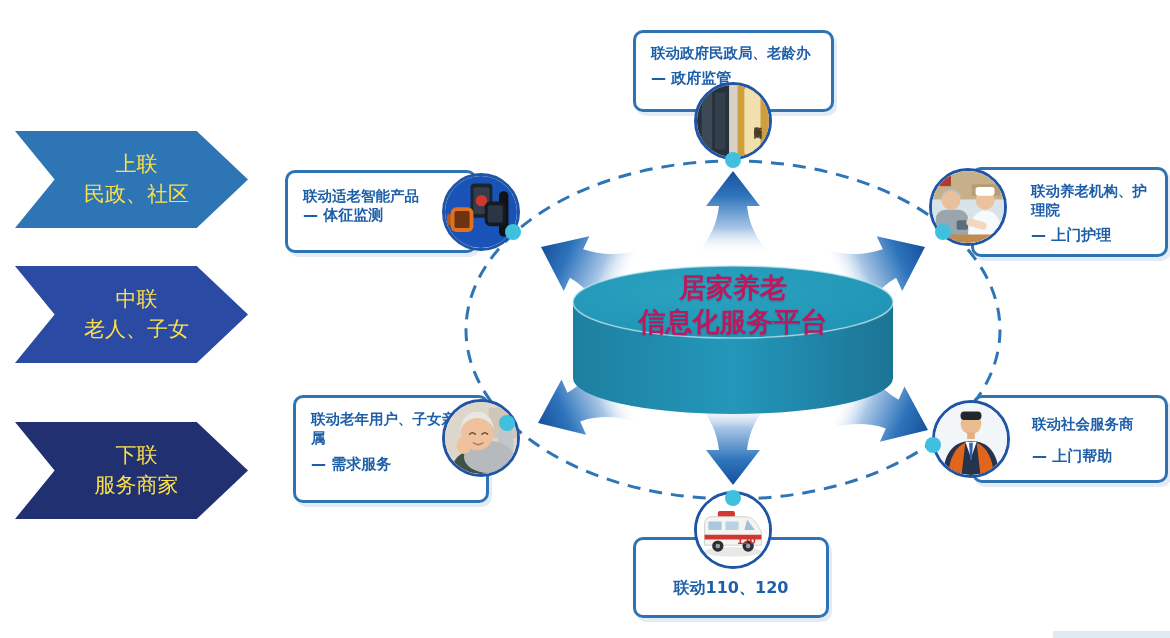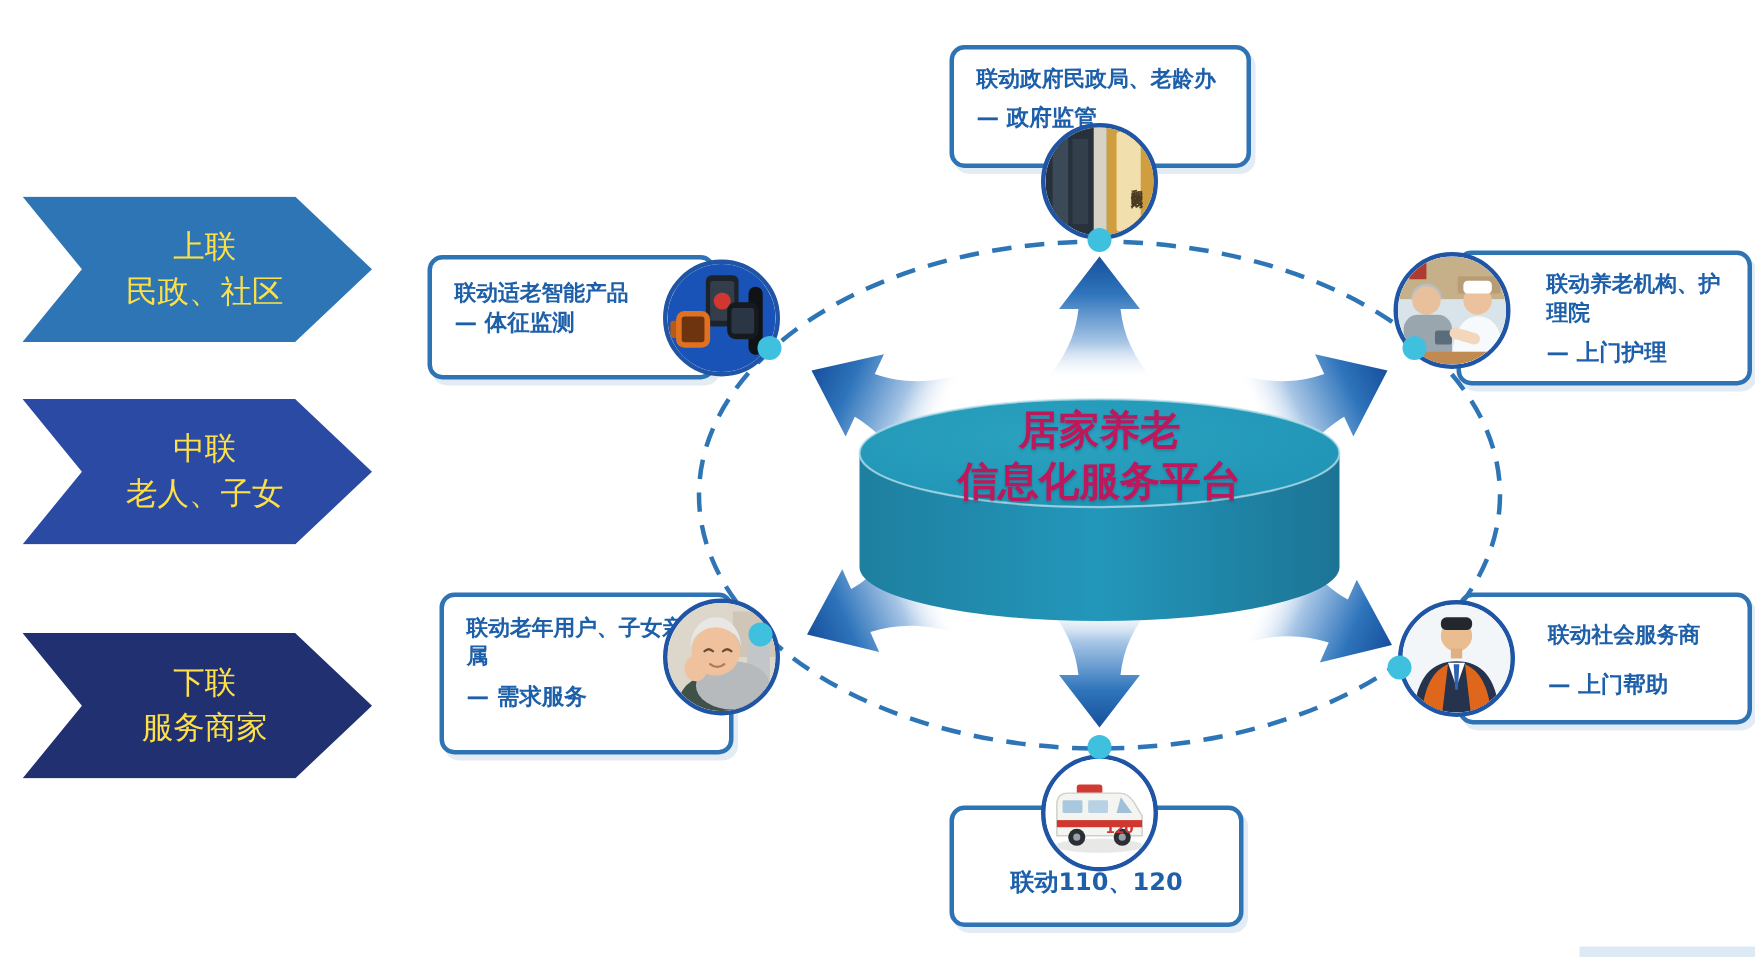--- a/index.html
+++ b/index.html
@@ -19,41 +19,41 @@
   .nodebox{position:absolute;background:#ffffff;border:3px solid #2E74B5;border-radius:10px;
     box-shadow:3px 4px 0 #e3ecf5;box-sizing:border-box;color:#1E5FA9;}
   .nodebox .title{font-size:14.5px;font-weight:bold;line-height:1.28;}
   .nodebox .subtitle{font-size:15px;font-weight:bold;}
   .box-gov{left:633px;top:30px;width:201px;height:82px;padding:11px 10px 0 15px;}
   .box-gov .subtitle{margin-top:6px;}
   .box-products{left:285px;top:170px;width:192px;height:83px;padding:14px 0 0 15px;}
   .box-products .title{width:130px;}
   .box-products .subtitle{}
   .box-org{left:971px;top:167px;width:197px;height:90px;padding:12px 0 0 57px;}
-  .box-org .title{width:126px;font-family:Liberation Mono, monospace;}
+  .box-org .title{width:126px;}
   .box-org .subtitle{margin-top:7px;}
   .box-users{left:293px;top:395px;width:196px;height:108px;padding:12px 0 0 15px;}
   .box-users .title{width:148px;}
   .box-users .subtitle{margin-top:8px;}
   .box-provider{left:972px;top:395px;width:196px;height:88px;padding:17px 0 0 57px;}
   .box-provider .subtitle{margin-top:13px;}
   .box-emergency{left:633px;top:537px;width:196px;height:81px;}
   .box-emergency .label{position:absolute;left:0;right:0;bottom:16px;text-align:center;
     font-size:16px;font-weight:bold;color:#1E5FA9;}
 
   
   .photo{position:absolute;width:78px;height:78px;border:3px solid #1F55A4;border-radius:50%;
     overflow:hidden;box-sizing:border-box;background:#fff;z-index:5;}
   .photo svg{display:block;width:100%;height:100%;}
   .ph-gov{left:694px;top:82px;}
   .ph-dev{left:442px;top:173px;}
   .ph-nurse{left:929px;top:168px;}
   .ph-woman{left:442px;top:399px;}
   .ph-worker{left:932px;top:400px;}
-  .ph-amb{left:694px;top:503px;}
+  .ph-amb{left:694px;top:491px;}
   .sign-vertical{position:absolute;left:53px;top:7px;width:14px;height:62px;
     writing-mode:vertical-rl;text-orientation:upright;font-size:8px;line-height:14px;
     color:#4a3a22;font-weight:bold;letter-spacing:1px;text-align:center;}
   .amb-num{position:absolute;left:40px;top:42px;font-size:9px;font-weight:bold;color:#cf3730;}
 
   
   .dot{position:absolute;width:16px;height:16px;border-radius:50%;background:#3FC0DF;z-index:6;}
 
   
   .scene{position:absolute;left:0;top:0;z-index:1;}

